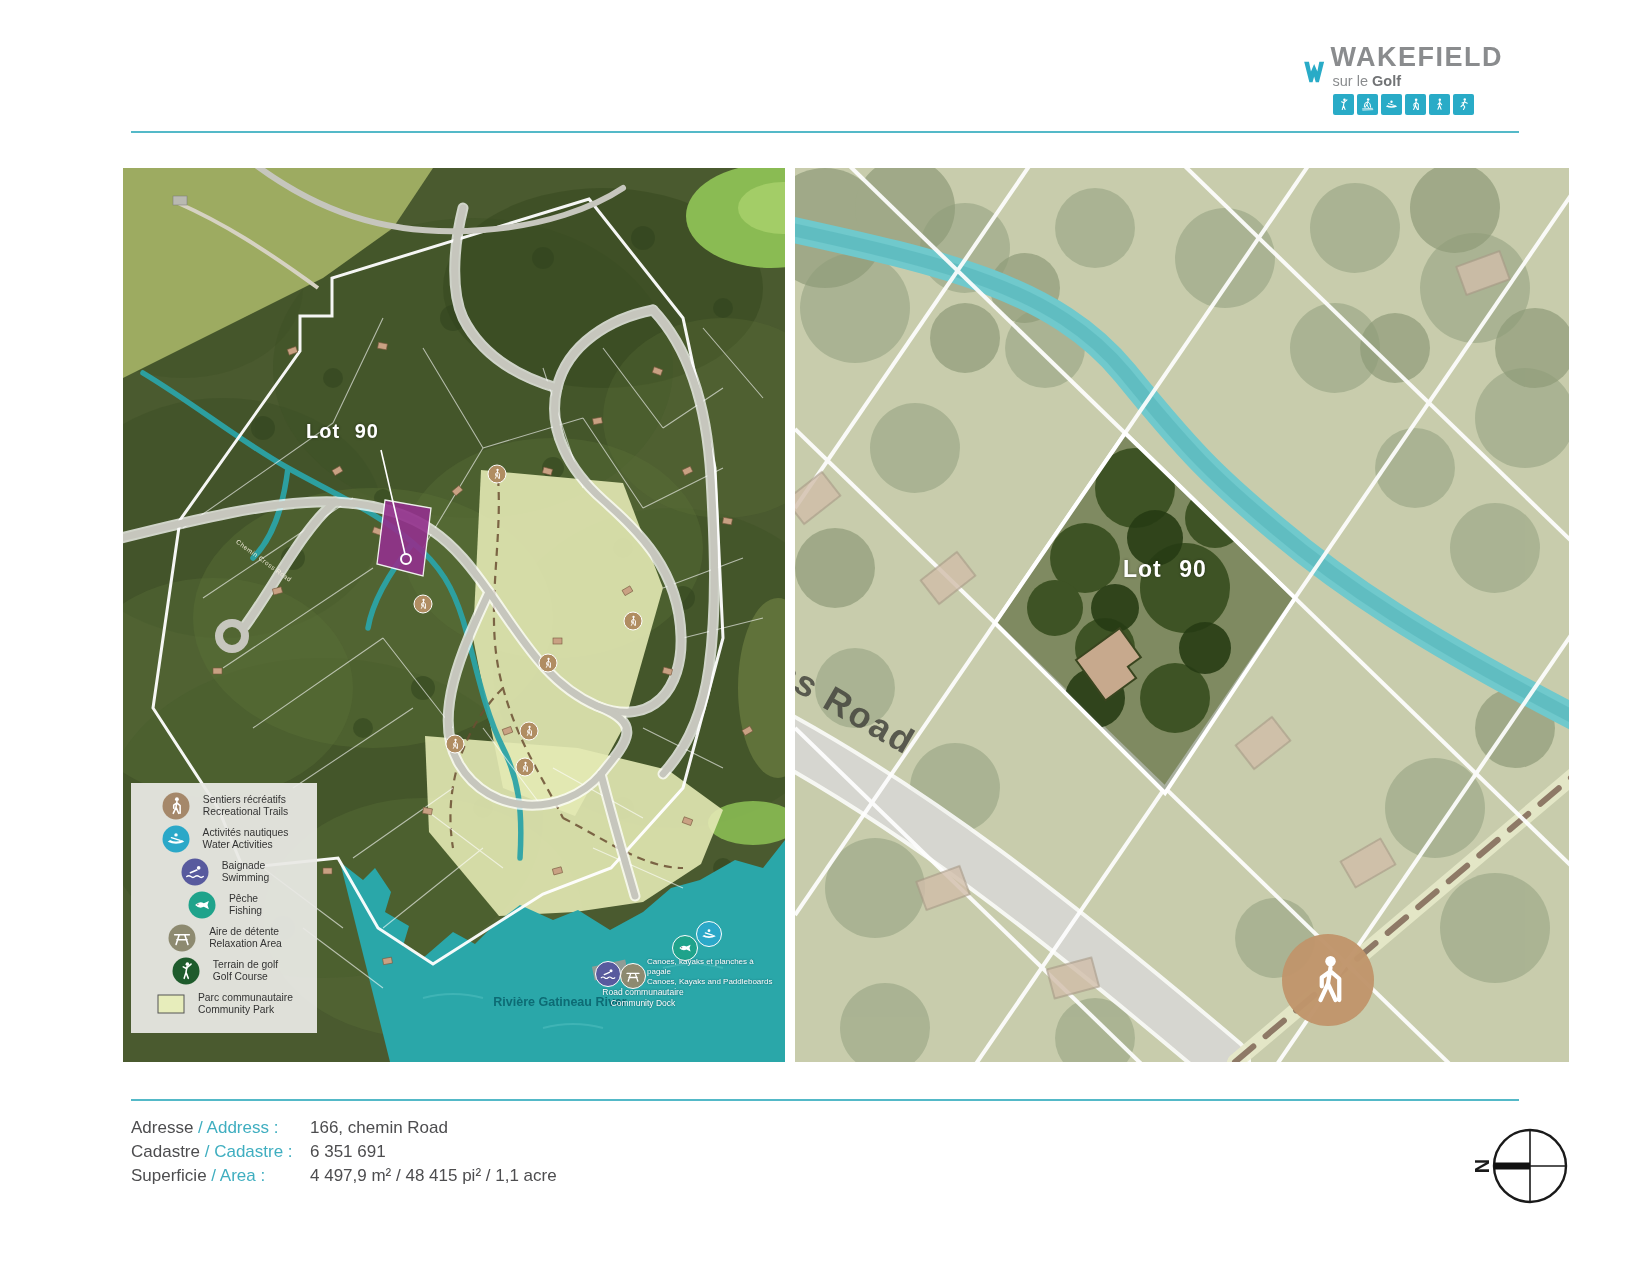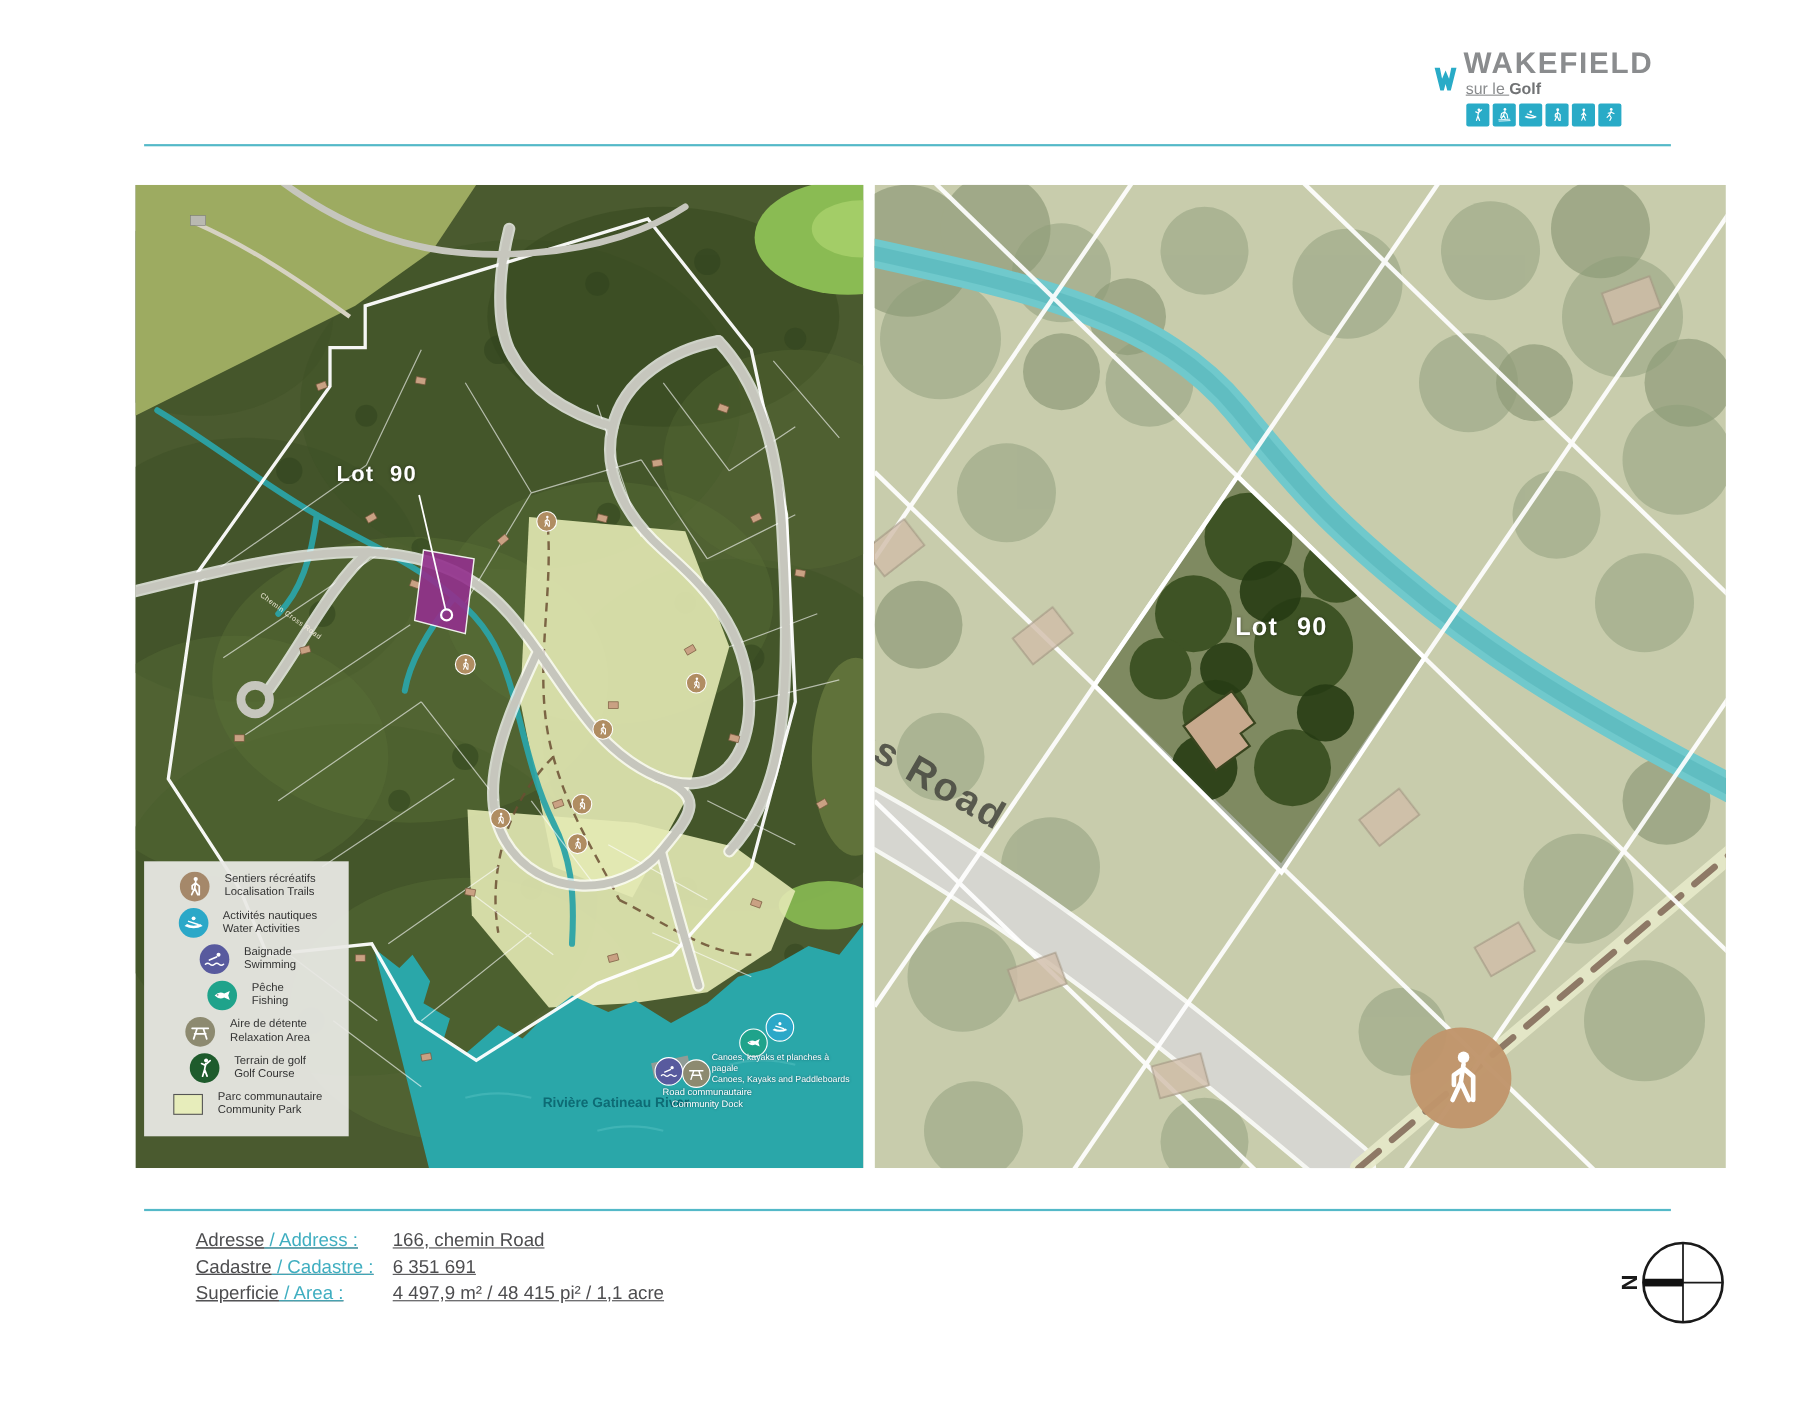--- a/index.html
+++ b/index.html
@@ -1,19 +1,19 @@
 <!DOCTYPE html>
 <html><head>
 <meta charset="utf-8">
 <style>
   html,body{margin:0;padding:0;background:#fff;}
   .page{position:relative;width:1650px;height:1275px;background:#fff;overflow:hidden;
         font-family:"Liberation Sans",sans-serif;color:#4d4d4f;}
   .abs{position:absolute;}
-  .pre span{white-space:pre;text-decoration:underline;}
+  .pre span{white-space:pre;}
   
   .title{left:131px;top:88px;font-size:26px;letter-spacing:.2px;}
   .title .b{font-weight:bold;color:#3f3f41;}
   .title .g{color:#4f4f51;}
   .title .t{color:#3FAEC0;}
   .rule{height:2px;background:#54b9c8;left:131px;width:1388px;}
   .rule-top{top:131px;}
   .rule-bottom{top:1099px;}
   
   .logo{left:1303px;top:44px;width:200px;}
@@ -38,21 +38,21 @@
   .chemin-label{left:116px;top:370px;transform:rotate(36deg);transform-origin:left top;
       font-size:6.5px;color:#f5efdd;opacity:.95;letter-spacing:.5px;}
   .road-label{left:-6px;top:482px;transform:rotate(30deg);transform-origin:left top;
       font-size:36px;color:#45453d;font-weight:600;letter-spacing:2px;opacity:.85;}
   
   .legend{left:8px;top:615px;width:186px;background:rgba(233,233,228,.94);padding:9px 10px 10px 12px;box-sizing:border-box;}
   .lg-row{display:flex;align-items:center;margin:0 0 5px 0;justify-content:center;}
   .lg-ic{flex:0 0 28px;margin-right:13px;}
   .lg-tx{font-size:10.3px;line-height:1.2;color:#333;}
   
-  .details{left:131px;top:1116px;font-size:17px;line-height:24px;margin-left:47px;}
+  .details{left:131px;top:1116px;font-size:17px;line-height:24px;}
   .drow{display:flex;}
   .dlabel{width:179px;}
   .teal{color:#3FAEC0;}
   .dval{color:#4d4d4f;}
   .compass{left:1470px;top:1116px;}
 </style>
 </head>
 <body>
 
 <svg width="0" height="0" style="position:absolute" aria-hidden="true">
@@ -325,21 +325,21 @@
 
     
     <div class="abs legend">
       <div class="lg-row">
         <svg class="lg-ic" width="28" height="28">
             <circle cx="14" cy="14" r="13.5" fill="#A5886A"></circle>
             <use href="#sy-hike" x="3" y="3" width="22" height="22"></use>
           </svg>
         <div class="lg-tx">
             <div>Sentiers récréatifs</div>
-            <div>Localisation Trails</div>
+            <div>Recreational Trails</div>
           </div>
       </div>
       <div class="lg-row">
         <svg class="lg-ic" width="28" height="28">
             <circle cx="14" cy="14" r="13.5" fill="#2BA8C8"></circle>
             <use href="#sy-canoe" x="3" y="3" width="22" height="22"></use>
           </svg>
         <div class="lg-tx">
             <div>Activités nautiques</div>
             <div>Water Activities</div>

